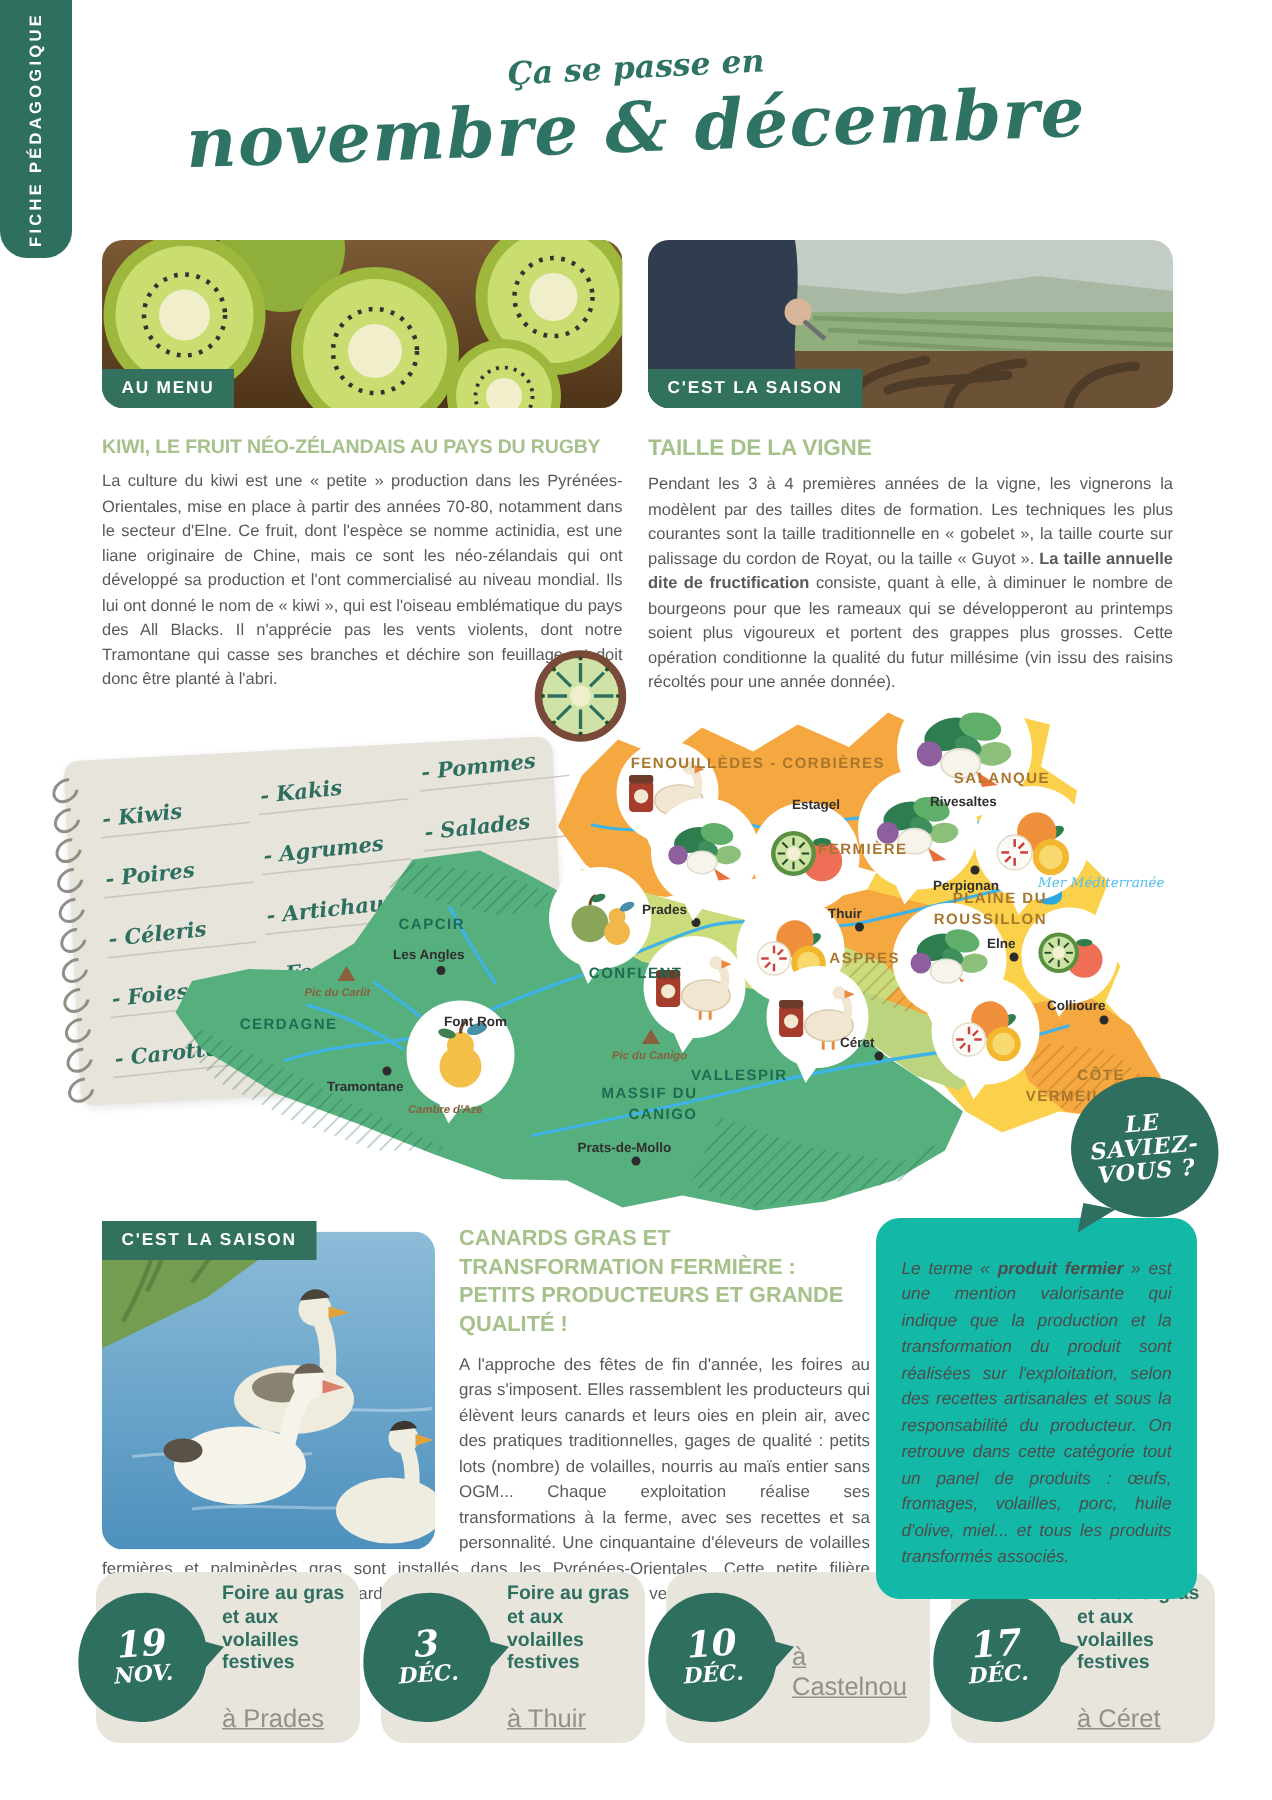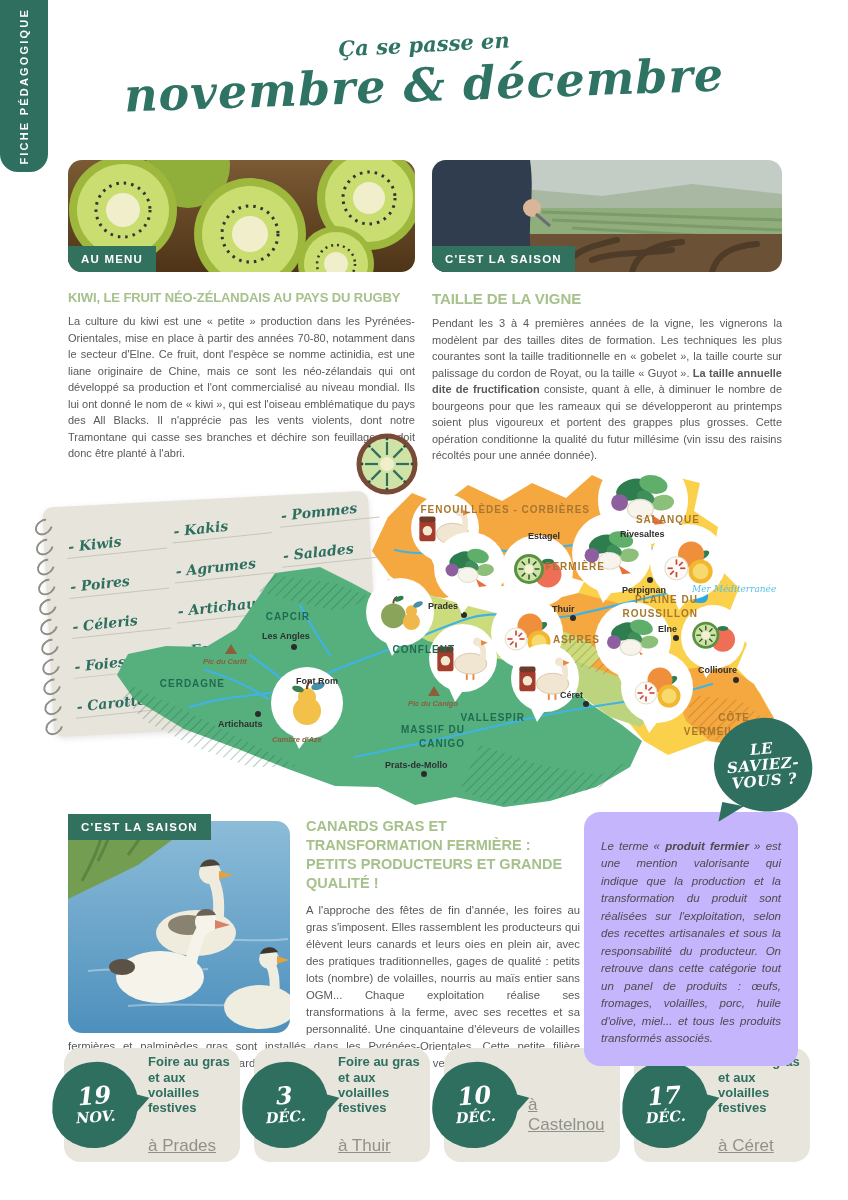--- a/index.html
+++ b/index.html
@@ -42,21 +42,21 @@
   .bubble:after{content:"";position:absolute;left:2px;bottom:-9px;width:0;height:0;border-top:20px solid #2E6F60;border-right:22px solid transparent;transform:rotate(16deg);}
   .bubble span{font-family:"DejaVu Serif",serif;font-style:italic;font-weight:bold;font-size:15px;line-height:1.08;letter-spacing:.5px;}
 
   
   .canards{position:absolute;left:68px;top:815px;width:512px;z-index:2;}
   .photo-wrap{float:left;position:relative;width:222px;height:212px;margin:6px 16px 4px 0;}
   .photo2{width:222px;height:212px;border-radius:14px;overflow:hidden;}
   .badge2{position:absolute;top:-7px;left:0;background:#33715F;color:#fff;font-size:11.5px;font-weight:bold;letter-spacing:1.2px;padding:7px 13px;z-index:2;}
 
   
-  .sv-card{position:absolute;left:584px;top:812px;width:214px;background:#c4b5fd;border-radius:16px;padding:26px 17px 18px;z-index:4;box-sizing:border-box;}
+  .sv-card{position:absolute;left:584px;top:812px;width:214px;background:#14b8a6;border-radius:16px;padding:26px 17px 18px;z-index:4;box-sizing:border-box;}
   .sv-card p{font-style:italic;font-size:11.5px;line-height:1.52;color:#4c4c4c;text-align:justify;margin:0;}
 
   
   .events{position:absolute;left:64px;top:1048px;width:746px;display:flex;gap:14px;z-index:2;}
   .ev{position:relative;width:176px;height:114px;background:#E8E5DD;border-radius:16px;display:flex;align-items:center;box-sizing:border-box;padding-right:4px;}
   .blob{position:relative;flex:0 0 auto;width:86px;height:86px;margin-left:-12px;background:#2E6F60;border-radius:50% 48% 52% 50%/55% 48% 52% 45%;display:flex;flex-direction:column;align-items:center;justify-content:center;color:#fff;transform:rotate(-4deg);}
   .blob:after{content:"";position:absolute;right:-12px;top:32px;width:0;height:0;border-top:9px solid transparent;border-bottom:11px solid transparent;border-left:16px solid #2E6F60;transform:rotate(-10deg);}
   .blob .d{font-family:"DejaVu Serif",serif;font-style:italic;font-weight:bold;font-size:24px;line-height:.92;}
   .blob .m{font-family:"DejaVu Serif",serif;font-style:italic;font-weight:bold;font-size:14.5px;}
   .ev-txt{margin-left:10px;}
@@ -415,21 +415,21 @@
     <div class="town" style="left:528px;top:76px">Estagel</div>
     <div class="town" style="left:620px;top:74px">Rivesaltes</div>
     <div class="town" style="left:622px;top:130px">Perpignan</div>
     <div class="town" style="left:552px;top:149px">Thuir</div>
     <div class="town" style="left:658px;top:169px">Elne</div>
     <div class="town" style="left:698px;top:210px">Collioure</div>
     <div class="town" style="left:560px;top:235px">Céret</div>
     <div class="town" style="left:428px;top:146px">Prades</div>
     <div class="town" style="left:262px;top:176px">Les Angles</div>
     <div class="town" style="left:296px;top:221px;width:42px;overflow:hidden">Font Romeu</div>
-    <div class="town" style="left:218px;top:264px">Artichauts</div>
+    <div class="town" style="left:218px;top:264px">Tramontane</div>
     <div class="town" style="left:385px;top:305px">Prats-de-Mollo</div>
 
     <div class="peak" style="left:203px;top:202px">Pic du Carlit</div>
     <div class="peak" style="left:408px;top:244px">Pic du Canigo</div>
     <div class="peak" style="left:272px;top:280px">Cambre d'Aze</div>
   </div>
 
   <div class="bubble">
     <span>LE</span>
     <span>SAVIEZ-</span>

